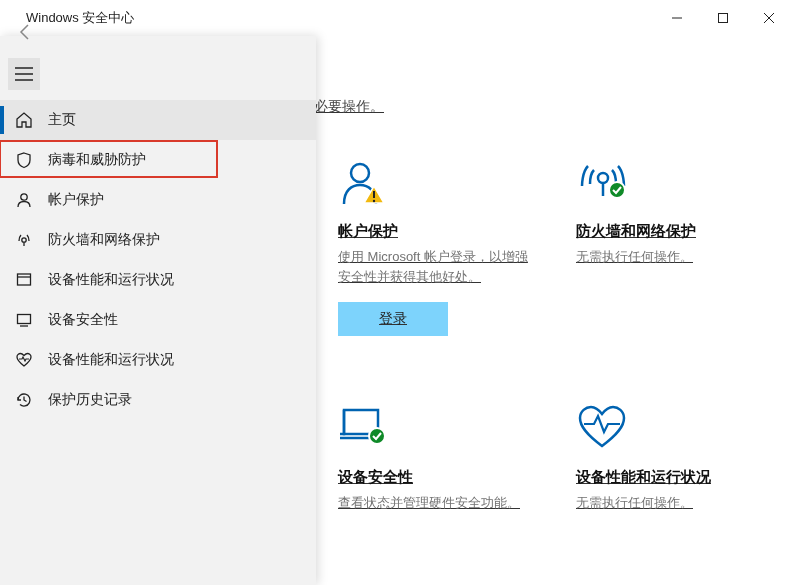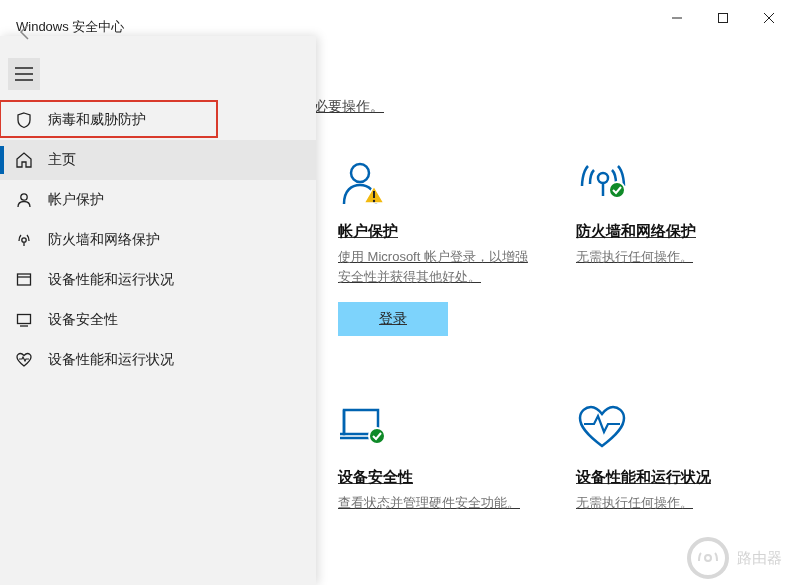--- a/index.html
+++ b/index.html
@@ -1,19 +1,19 @@
 <!DOCTYPE html>
 <html><head>
 <meta charset="utf-8">
 <style>
   * { box-sizing: border-box; margin: 0; padding: 0; }
   html, body { width: 792px; height: 585px; font-family: "Microsoft YaHei", "Segoe UI", sans-serif; background: #fff; overflow: hidden; }
   .window { width: 792px; height: 585px; position: relative; background: #fff; display: flex; flex-direction: column; }
   
-  .titlebar { height: 36px; display: flex; align-items: flex-end; padding-left: 16px; font-size: 13px; color: #222; }
+  .titlebar { height: 36px; display: flex; align-items: center; padding-left: 26px; font-size: 13px; color: #222; }
   .titlebar .spacer { flex: 1; }
   .winbtn { width: 46px; height: 36px; display: flex; align-items: center; justify-content: center; color: #222; }
   .winbtn svg { display: block; }
   
   .backrow { height: 40px; display: flex; align-items: center; padding-left: 14px; }
   .back-btn { width: 24px; height: 24px; display: flex; align-items: center; justify-content: center; color: #777; }
   
   .body { flex: 1; position: relative; display: flex; }
   
   .sidebar { position: absolute; left: 0; top: 0; bottom: 0; width: 316px; background: #f2f2f2; box-shadow: 2px 0 10px rgba(0,0,0,0.15); display: flex; flex-direction: column; z-index: 20; }
@@ -81,36 +81,36 @@
         <div class="hamburger">
           <svg width="18" height="14" viewBox="0 0 18 14">
               <line x1="0" y1="1" x2="18" y2="1" stroke="#222" stroke-width="1.5"></line>
               <line x1="0" y1="7" x2="18" y2="7" stroke="#222" stroke-width="1.5"></line>
               <line x1="0" y1="13" x2="18" y2="13" stroke="#222" stroke-width="1.5"></line>
             </svg>
         </div>
       </div>
       <div class="nav">
 
+        <div class="nav-item selected">
+          <span class="icon">
+            <svg width="18" height="18" viewBox="0 0 18 18">
+                <path d="M2 8 L9 2 L16 8 V16 H11 V11 H7 V16 H2 Z" fill="none" stroke="#222" stroke-width="1.3"></path>
+              </svg>
+          </span>
+          <span>主页</span>
+        </div>
         <div class="nav-item" style="position:relative;">
           <span class="icon">
             <svg width="18" height="18" viewBox="0 0 18 18">
                 <path d="M9 2 L15 4 V9 C15 13 12 15.5 9 16.5 C6 15.5 3 13 3 9 V4 Z" fill="none" stroke="#222" stroke-width="1.3"></path>
               </svg>
           </span>
           <span>病毒和威胁防护</span>
           <div class="highlight-box"></div>
-        </div>
-        <div class="nav-item selected">
-          <span class="icon">
-            <svg width="18" height="18" viewBox="0 0 18 18">
-                <path d="M2 8 L9 2 L16 8 V16 H11 V11 H7 V16 H2 Z" fill="none" stroke="#222" stroke-width="1.3"></path>
-              </svg>
-          </span>
-          <span>主页</span>
         </div>
         <div class="nav-item">
           <span class="icon">
             <svg width="18" height="18" viewBox="0 0 18 18">
                 <circle cx="9" cy="6" r="3.2" fill="none" stroke="#222" stroke-width="1.3"></circle>
                 <path d="M3 16 C3 12 6 10.5 9 10.5 C12 10.5 15 12 15 16" fill="none" stroke="#222" stroke-width="1.3"></path>
               </svg>
           </span>
           <span>帐户保护</span>
         </div>
@@ -144,20 +144,30 @@
           <span>设备安全性</span>
         </div>
         <div class="nav-item">
           <span class="icon">
             <svg width="18" height="18" viewBox="0 0 18 18">
                 <path d="M9 15 C4 11 2 8.5 2 6 C2 3.8 3.8 2.5 5.5 2.5 C7 2.5 8 3.5 9 4.5 C10 3.5 11 2.5 12.5 2.5 C14.2 2.5 16 3.8 16 6 C16 8.5 14 11 9 15 Z" fill="none" stroke="#222" stroke-width="1.3"></path>
                 <polyline points="4,8 7,8 8,6 10,10 11,8 14,8" fill="none" stroke="#222" stroke-width="1.2"></polyline>
               </svg>
           </span>
           <span>设备性能和运行状况</span>
+        </div>
+        <div class="nav-item">
+          <span class="icon">
+            <svg width="18" height="18" viewBox="0 0 18 18">
+                <path d="M3 9 A6 6 0 1 1 5 13.5" fill="none" stroke="#222" stroke-width="1.3"></path>
+                <polyline points="3,6 3,9 6,9" fill="none" stroke="#222" stroke-width="1.3"></polyline>
+                <polyline points="9,5.5 9,9 11.5,10.5" fill="none" stroke="#222" stroke-width="1.3"></polyline>
+              </svg>
+          </span>
+          <span>保护历史记录</span>
         </div>
       </div>
     </div>
 
     <div class="main">
       <div class="subtitle-fragment">必要操作。</div>
       <div class="cards">
 
         <div class="card">
           <div class="card-icon">
@@ -213,24 +223,14 @@
               <polyline points="8,20 18,20 22,12 28,28 32,20 44,20" fill="none" stroke="#0063b1" stroke-width="2.2"></polyline>
             </svg>
           </div>
           <div class="card-title">设备性能和运行状况</div>
           <div class="card-desc">无需执行任何操作。</div>
         </div>
 
       </div>
     </div>
 
-    <div class="watermark">
-      <div class="wm-circle">
-        <svg width="22" height="22" viewBox="0 0 22 22">
-            <path d="M4 6 C2 8 2 14 2 14" fill="none" stroke="#d4d4d4" stroke-width="2"></path>
-            <path d="M18 6 C20 8 20 14 20 14" fill="none" stroke="#d4d4d4" stroke-width="2"></path>
-            <circle cx="11" cy="11" r="3" fill="none" stroke="#d4d4d4" stroke-width="2"></circle>
-          </svg>
-      </div>
-      <span>路由器</span>
-    </div>
   </div>
 </div>
 
 </body></html>

